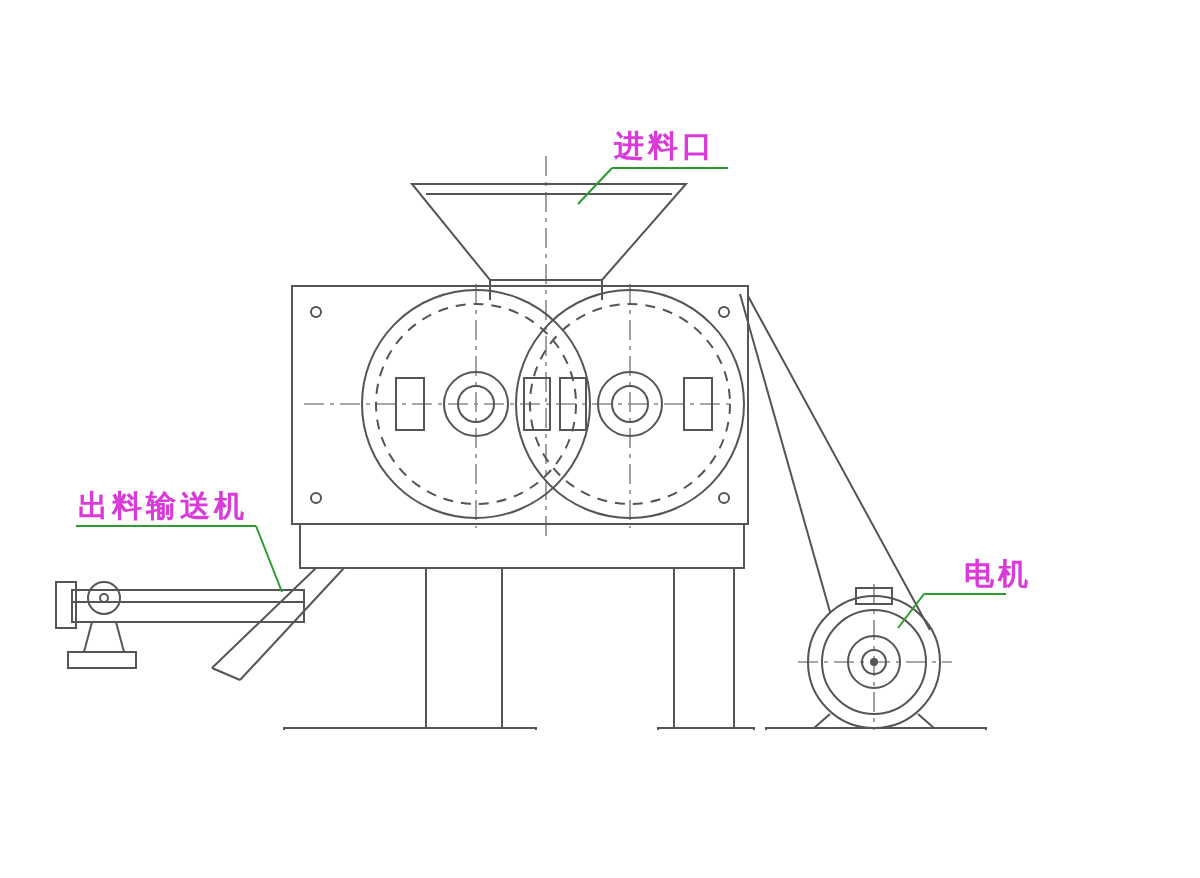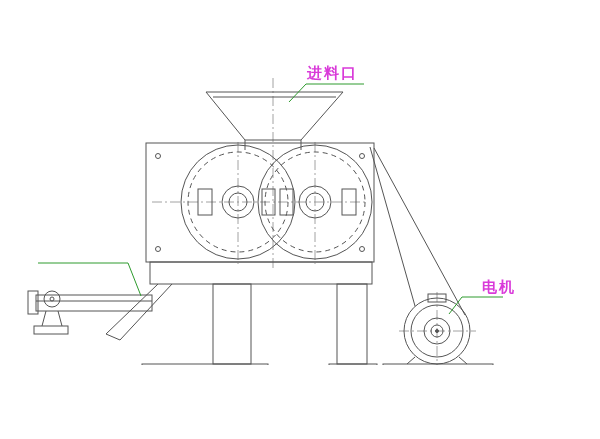--- a/index.html
+++ b/index.html
@@ -133,16 +133,17 @@
       </g>
       <g>
         <line x1="462" y1="297" x2="503" y2="297"></line>
         <line x1="462" y1="297" x2="449" y2="314"></line>
       </g>
     </g>
   </svg>
 
   <div class="dlabel lbl-feed">进料口</div>
 
+  <div class="dlabel lbl-conveyor">出料输送机</div>
 
   <div class="dlabel lbl-motor">电机</div>
 
 </div>
 
 </body></html>

